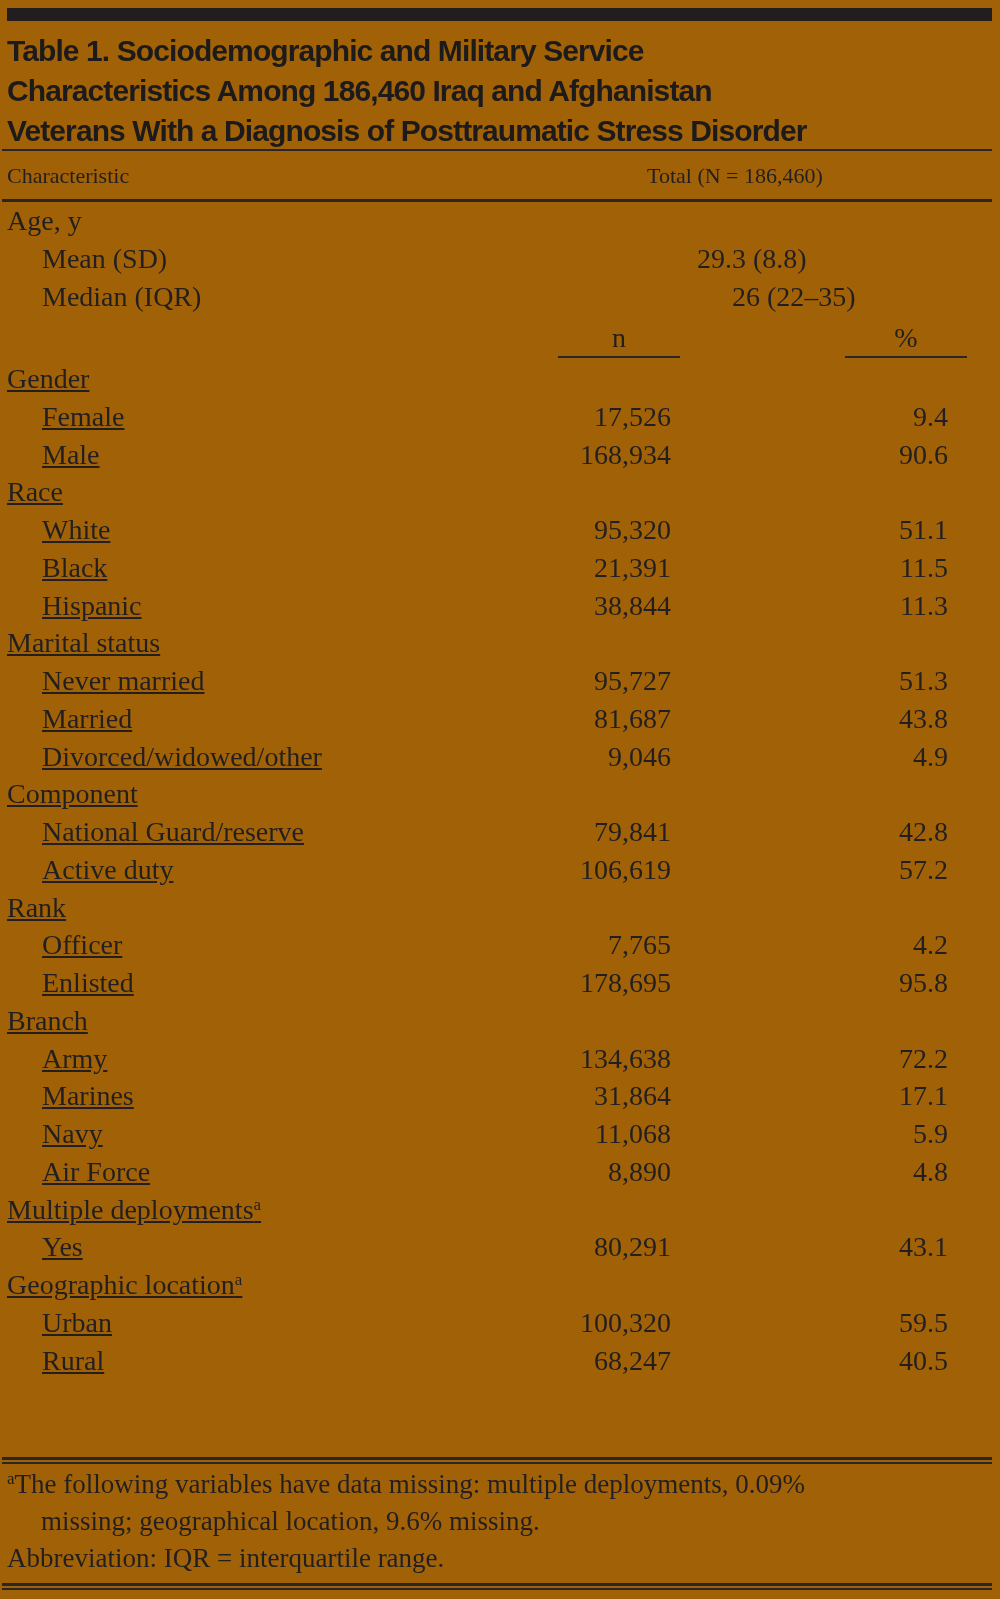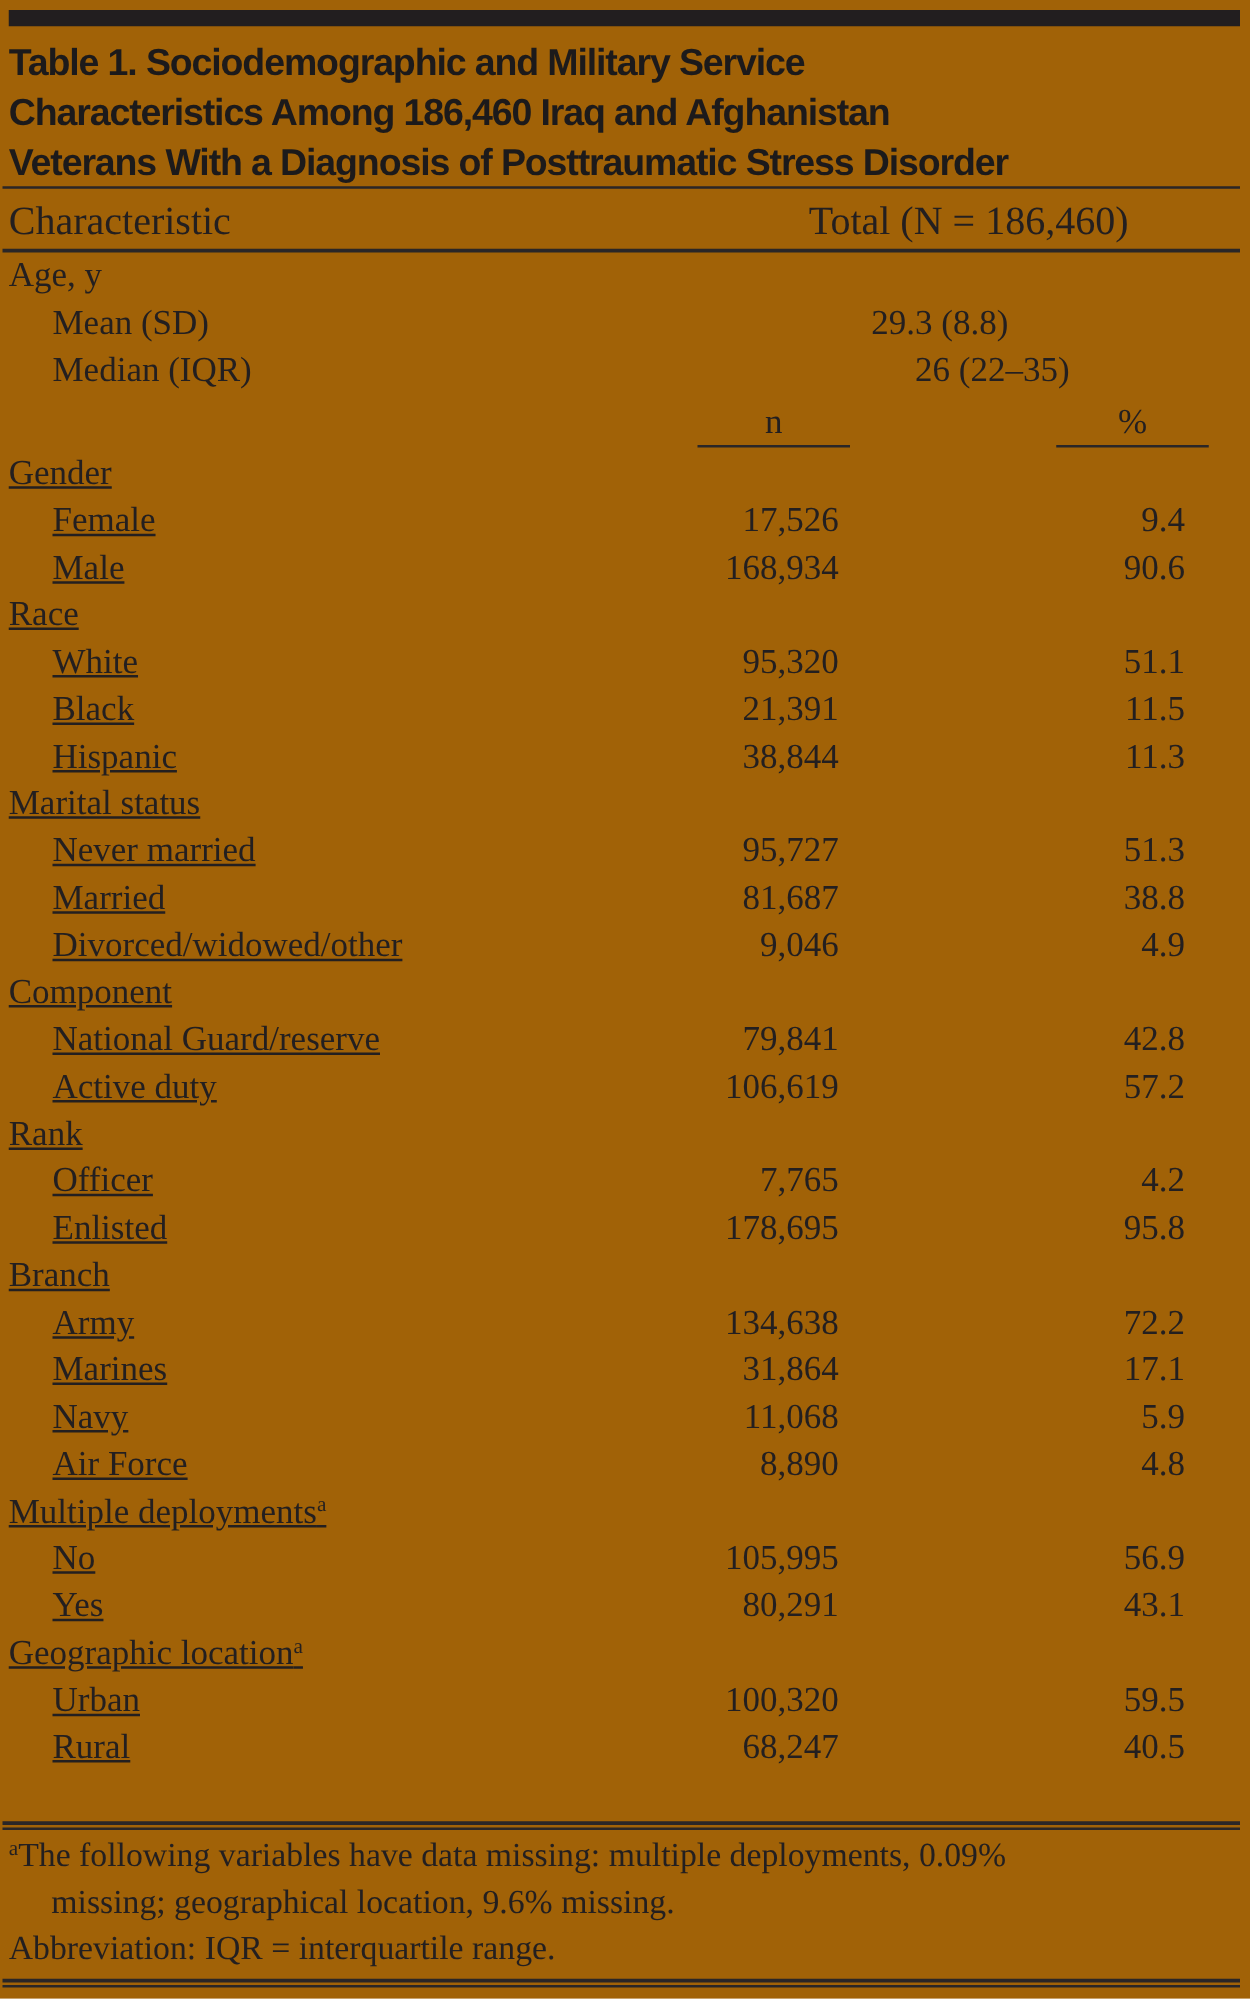--- a/index.html
+++ b/index.html
@@ -15,21 +15,21 @@
     font-size:30px; line-height:40px; letter-spacing:-0.9px; color:#1c1a1b;
     white-space:nowrap;
   }
   .rule-thin  { position:absolute; left:2px; width:990px; height:2px; background:#2a2627; }
   .rule-med   { position:absolute; left:2px; width:990px; height:3px; background:#2a2627; }
   .rule-double{ position:absolute; left:2px; width:990px; height:7px;
                 border-top:3px solid #2a2627; border-bottom:2px solid #2a2627; background:transparent; }
   .r1 { top:149px; } .r2 { top:199px; } .r3 { top:1457px; } .r4 { top:1583px; }
 
   .header-row { position:absolute; left:0; top:153px; width:1000px; height:46px;
-                font-size:32px; line-height:46px; }
+                font-size:22px; line-height:46px; }
   .header-row .char  { position:absolute; left:7px; }
   .header-row .total { position:absolute; left:647px; }
 
   .row { position:relative; height:37.75px; line-height:37.75px; font-size:28px; white-space:nowrap; }
   .lbl.sec { padding-left:7px; }
   .lbl.sub { padding-left:42px; }
   .n   { position:absolute; right:329px; top:0; }
   .pct { position:absolute; right:52px;  top:0; }
   sup  { font-size:17px; line-height:0; vertical-align:9px; }
 
@@ -94,35 +94,34 @@
   <div id="rows">
       <div class="row"><span class="lbl sec"><span>Gender</span></span></div>
       <div class="row"><span class="lbl sub"><span>Female</span></span><span class="n">17,526</span><span class="pct">9.4</span></div>
       <div class="row"><span class="lbl sub"><span>Male</span></span><span class="n">168,934</span><span class="pct">90.6</span></div>
       <div class="row"><span class="lbl sec"><span>Race</span></span></div>
       <div class="row"><span class="lbl sub"><span>White</span></span><span class="n">95,320</span><span class="pct">51.1</span></div>
       <div class="row"><span class="lbl sub"><span>Black</span></span><span class="n">21,391</span><span class="pct">11.5</span></div>
       <div class="row"><span class="lbl sub"><span>Hispanic</span></span><span class="n">38,844</span><span class="pct">11.3</span></div>
       <div class="row"><span class="lbl sec"><span>Marital status</span></span></div>
       <div class="row"><span class="lbl sub"><span>Never married</span></span><span class="n">95,727</span><span class="pct">51.3</span></div>
-      <div class="row"><span class="lbl sub"><span>Married</span></span><span class="n">81,687</span><span class="pct">38.8</span></div>
+      <div class="row"><span class="lbl sub"><span>Married</span></span><span class="n">81,687</span><span class="pct">43.8</span></div>
       <div class="row"><span class="lbl sub"><span>Divorced/widowed/other</span></span><span class="n">9,046</span><span class="pct">4.9</span></div>
       <div class="row"><span class="lbl sec"><span>Component</span></span></div>
       <div class="row"><span class="lbl sub"><span>National Guard/reserve</span></span><span class="n">79,841</span><span class="pct">42.8</span></div>
       <div class="row"><span class="lbl sub"><span>Active duty</span></span><span class="n">106,619</span><span class="pct">57.2</span></div>
       <div class="row"><span class="lbl sec"><span>Rank</span></span></div>
       <div class="row"><span class="lbl sub"><span>Officer</span></span><span class="n">7,765</span><span class="pct">4.2</span></div>
       <div class="row"><span class="lbl sub"><span>Enlisted</span></span><span class="n">178,695</span><span class="pct">95.8</span></div>
       <div class="row"><span class="lbl sec"><span>Branch</span></span></div>
       <div class="row"><span class="lbl sub"><span>Army</span></span><span class="n">134,638</span><span class="pct">72.2</span></div>
       <div class="row"><span class="lbl sub"><span>Marines</span></span><span class="n">31,864</span><span class="pct">17.1</span></div>
       <div class="row"><span class="lbl sub"><span>Navy</span></span><span class="n">11,068</span><span class="pct">5.9</span></div>
       <div class="row"><span class="lbl sub"><span>Air Force</span></span><span class="n">8,890</span><span class="pct">4.8</span></div>
       <div class="row"><span class="lbl sec"><span>Multiple deployments</span><sup>a</sup></span></div>
-      <div class="row"><span class="lbl sub"><span>No</span></span><span class="n">105,995</span><span class="pct">56.9</span></div>
       <div class="row"><span class="lbl sub"><span>Yes</span></span><span class="n">80,291</span><span class="pct">43.1</span></div>
       <div class="row"><span class="lbl sec"><span>Geographic location</span><sup>a</sup></span></div>
       <div class="row"><span class="lbl sub"><span>Urban</span></span><span class="n">100,320</span><span class="pct">59.5</span></div>
       <div class="row"><span class="lbl sub"><span>Rural</span></span><span class="n">68,247</span><span class="pct">40.5</span></div>
     </div>
 
   <div class="rule-double r3"></div>
 
   <div class="footnotes">
     <div><sup>a</sup><span>The following variables have data missing: multiple deployments, 0.09%</span></div>

